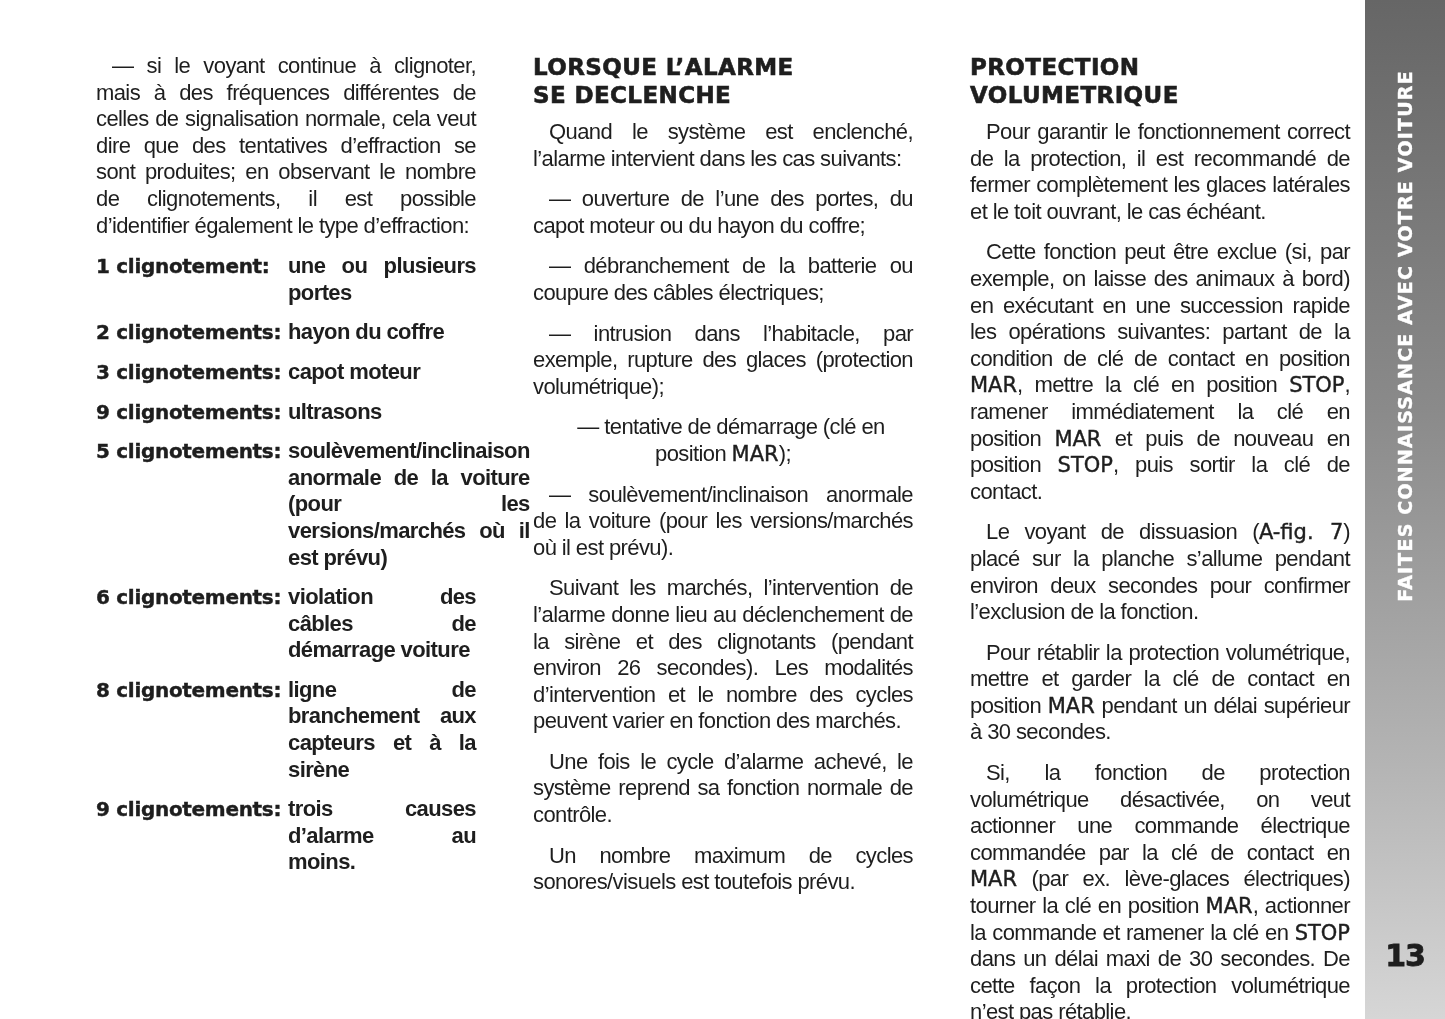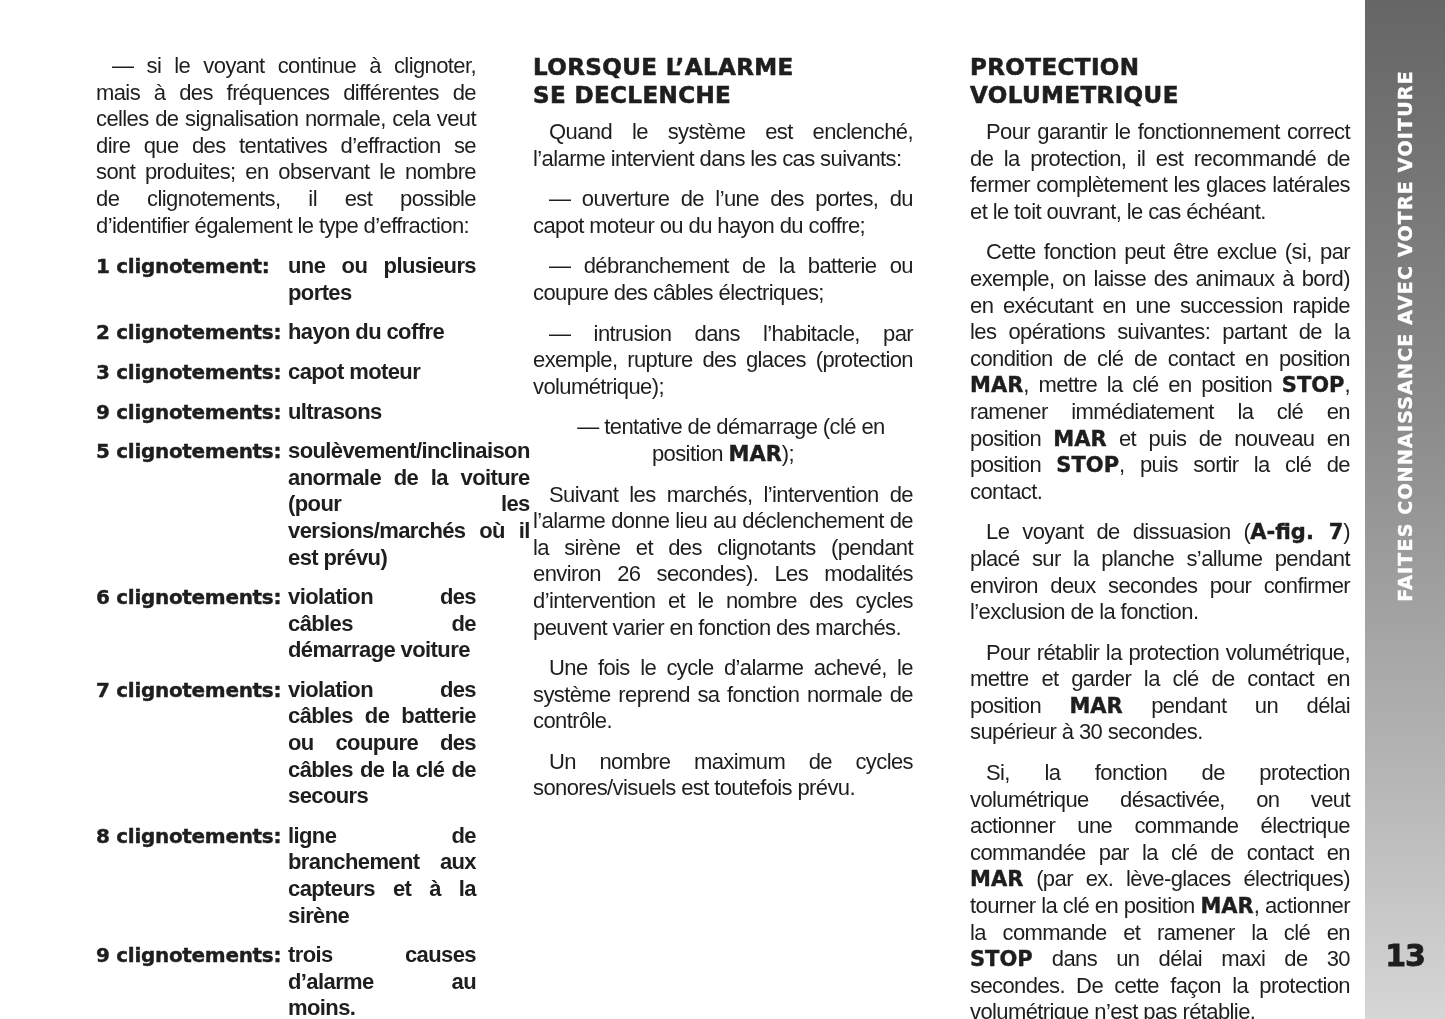--- a/index.html
+++ b/index.html
@@ -19,21 +19,21 @@
   .col-3 { left: 970px; width: 380px; }
   .inner { width: 100%; }
   p { margin: 0 0 14px 0; text-align: justify; text-indent: 16px; }
   h2 {
     margin: 0 0 10px 0; font-size: 23px; line-height: 28px;
     font-weight: 900; letter-spacing: 0.4px;
     font-family: "DejaVu Sans", sans-serif;
     -webkit-text-stroke: 0.6px #1e1e1e;
   }
   b.k {
-    font-family: "DejaVu Sans", sans-serif; font-weight: 700;
+    font-family: "DejaVu Sans", sans-serif; font-weight: 400;
     letter-spacing: 0; -webkit-text-stroke: 0.4px #1e1e1e;
     font-size: 21px;
   }
   .blink-list { margin: 8px 0 0 0; }
   .blink-row { display: flex; margin-bottom: 13px; }
   .blink-key {
     flex: 0 0 192px; white-space: nowrap;
     font-family: "DejaVu Sans", sans-serif; font-weight: 900;
     font-size: 20px; letter-spacing: -0.3px;
     -webkit-text-stroke: 0.4px #1e1e1e;
@@ -83,24 +83,20 @@
       </div>
       <div class="blink-row">
         <span class="blink-key">5 clignotements:</span>
         <span class="blink-val">soulèvement/inclinaison anormale de la voiture (pour les versions/marchés où il est prévu)</span>
       </div>
       <div class="blink-row">
         <span class="blink-key">6 clignotements:</span>
         <span class="blink-val">violation des câbles de démarrage voiture</span>
       </div>
       <div class="blink-row">
-        <span class="blink-key">7 clignotements:</span>
-        <span class="blink-val">violation des câbles de batterie ou coupure des câbles de la clé de secours</span>
-      </div>
-      <div class="blink-row">
         <span class="blink-key">8 clignotements:</span>
         <span class="blink-val">ligne de branchement aux capteurs et à la sirène</span>
       </div>
       <div class="blink-row">
         <span class="blink-key">9 clignotements:</span>
         <span class="blink-val">trois causes d’alarme au moins.</span>
       </div>
     </div>
   </div>
 </div>
@@ -109,20 +105,21 @@
   <div class="inner">
     <h2>
       <span>LORSQUE L’ALARME</span><br>
       <span>SE DECLENCHE</span>
     </h2>
     <p>Quand le système est enclenché, l’alarme intervient dans les cas suivants:</p>
     <p>— ouverture de l’une des portes, du capot moteur ou du hayon du coffre;</p>
     <p>— débranchement de la batterie ou coupure des câbles électriques;</p>
     <p>— intrusion dans l’habitacle, par exemple, rupture des glaces (protection volumétrique);</p>
     <p style="text-align:center"><span>— tentative de démarrage (clé en position </span><b class="k">MAR</b><span>);</span></p>
+    <p>— soulèvement/inclinaison anormale de la voiture (pour les versions/marchés où il est prévu).</p>
     <p>Suivant les marchés, l’intervention de l’alarme donne lieu au déclenchement de la sirène et des clignotants (pendant environ 26 secondes). Les modalités d’intervention et le nombre des cycles peuvent varier en fonction des marchés.</p>
     <p>Une fois le cycle d’alarme achevé, le système reprend sa fonction normale de contrôle.</p>
     <p>Un nombre maximum de cycles sonores/visuels est toutefois prévu.</p>
   </div>
 </div>
 
 <div class="col col-3">
   <div class="inner">
     <h2>PROTECTION VOLUMETRIQUE</h2>
     <p>Pour garantir le fonctionnement correct de la protection, il est recommandé de fermer complètement les glaces latérales et le toit ouvrant, le cas échéant.</p>

